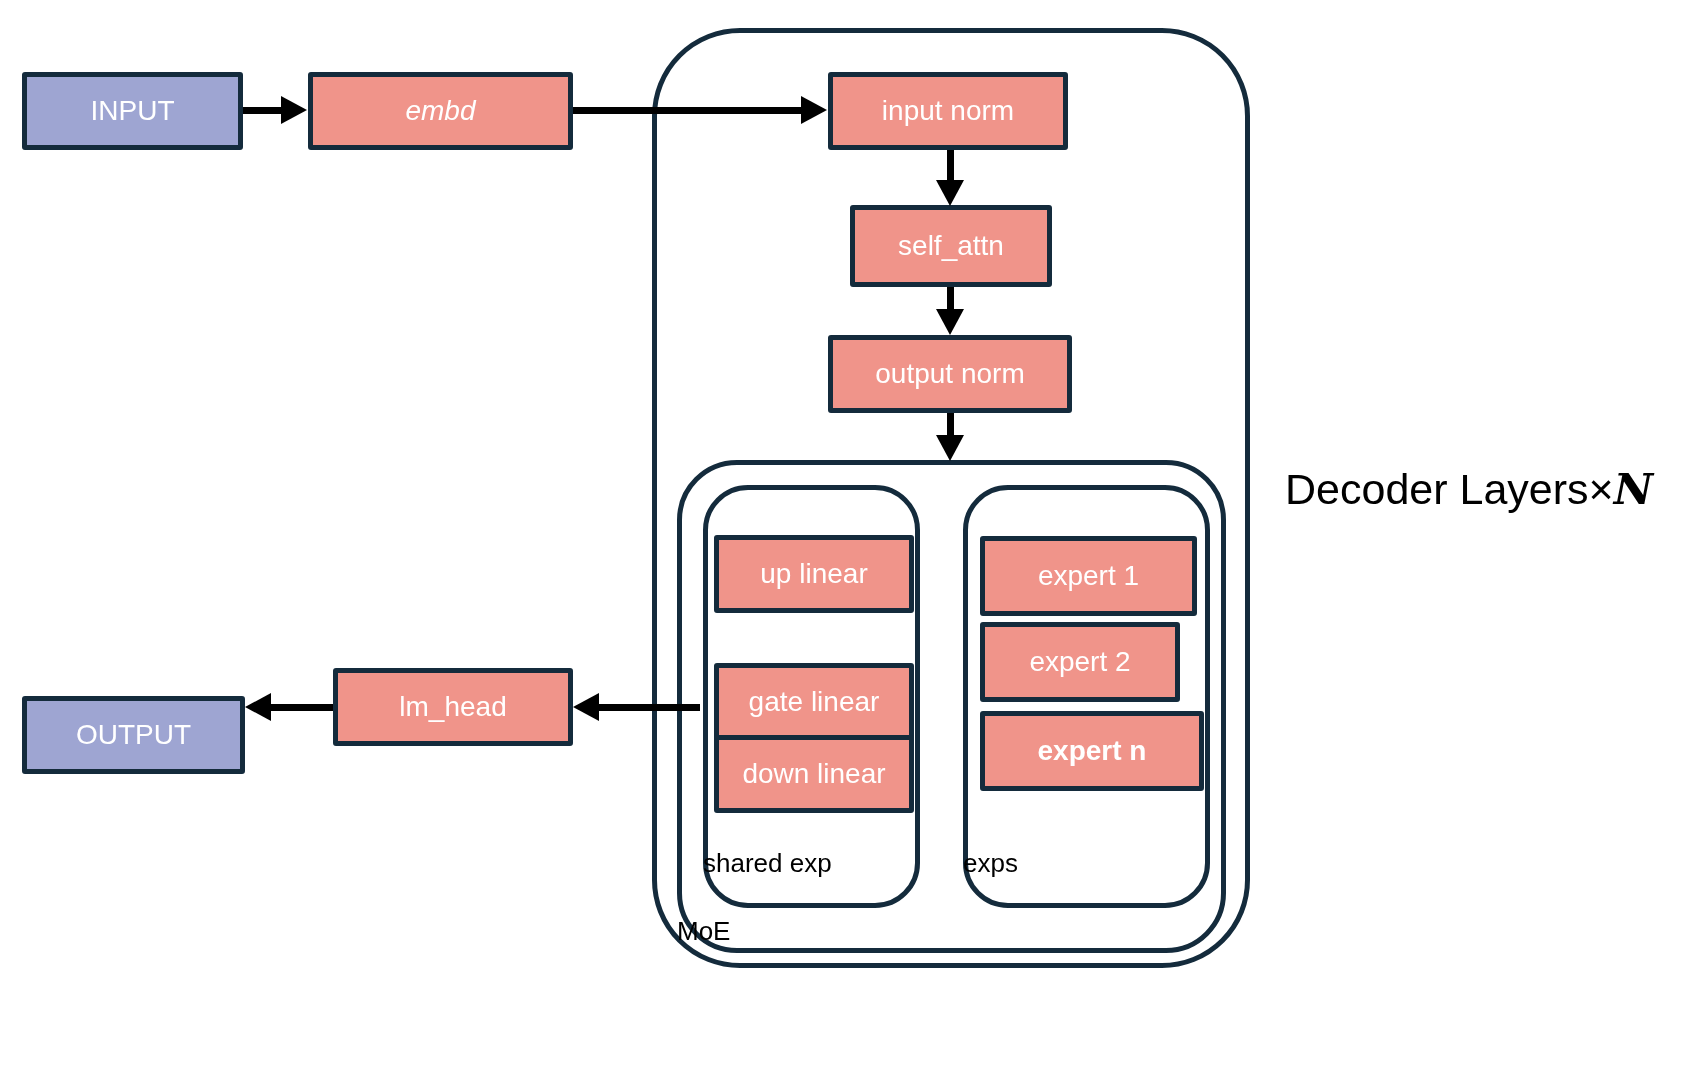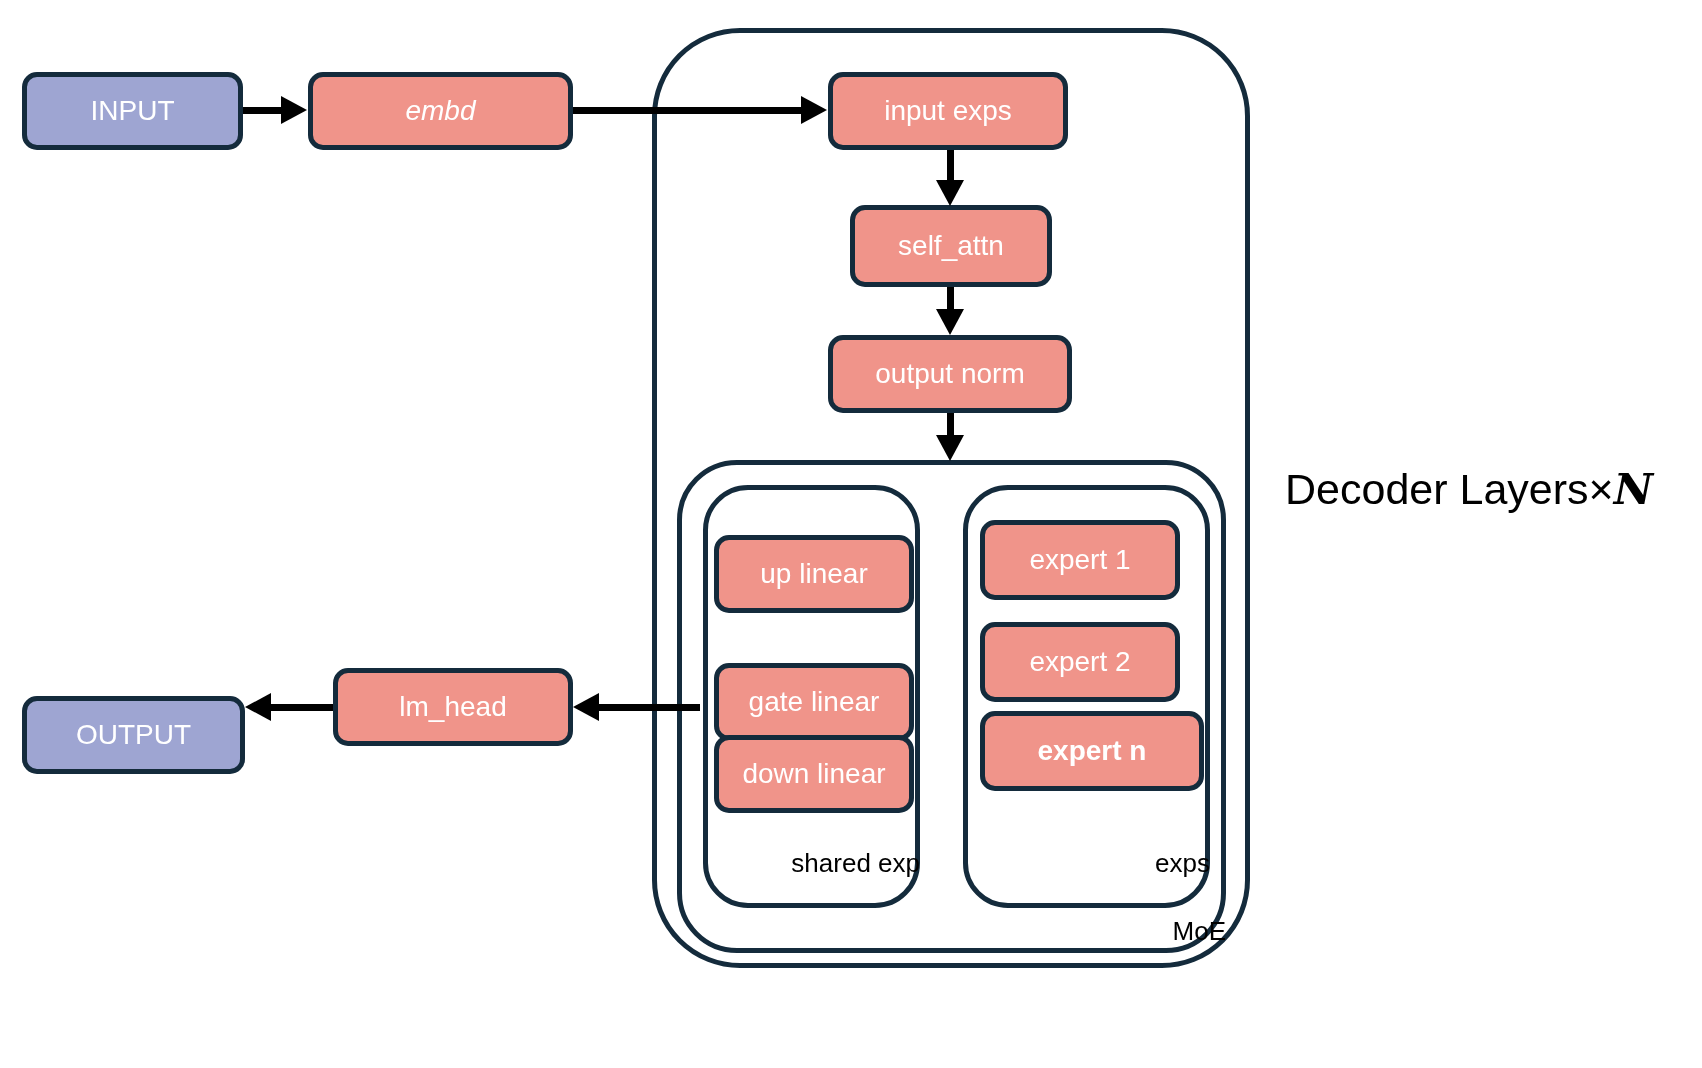--- a/index.html
+++ b/index.html
@@ -27,34 +27,34 @@
   }
   .decoder{left:652px;top:28px;width:598px;height:940px;border-radius:88px;z-index:1;}
   .moe{left:677px;top:460px;width:549px;height:493px;border-radius:60px;z-index:2;}
   .sub{border-radius:45px;z-index:3;}
   .shared{left:703px;top:485px;width:217px;height:423px;}
   .expsbox{left:963px;top:485px;width:247px;height:423px;}
   .node{
     position:absolute;
     box-sizing:border-box;
     border:5px solid var(--border);
-    border-radius:15px;
+    border-radius:3px;
     display:flex;align-items:center;justify-content:center;
     color:var(--node-text);
     font-size:28px;
     z-index:4;
     white-space:nowrap;
   }
   .salmon{background:var(--node-fill);}
   .peri{background:var(--io-fill);}
   .glabel{
     position:absolute;
     color:var(--label-text);
     font-size:26px;
-    text-align:right;
+    text-align:left;
     z-index:4;
     white-space:nowrap;
   }
   .dots{
     position:absolute;
     color:var(--label-text);
     font-size:30px;font-weight:bold;
     text-align:center;z-index:4;letter-spacing:3px;
   }
   .decoder-label{
@@ -83,30 +83,30 @@
 
   <div class="cbox decoder"></div>
   <div class="cbox moe"></div>
   <div class="cbox sub shared"></div>
   <div class="cbox sub expsbox"></div>
 
   <div class="node peri" style="left:22px;top:72px;width:221px;height:78px;">INPUT</div>
   <div class="node peri" style="left:22px;top:696px;width:223px;height:78px;">OUTPUT</div>
 
   <div class="node salmon" style="left:308px;top:72px;width:265px;height:78px;font-style:italic;">embd</div>
-  <div class="node salmon" style="left:828px;top:72px;width:240px;height:78px;">input exps</div>
+  <div class="node salmon" style="left:828px;top:72px;width:240px;height:78px;">input norm</div>
   <div class="node salmon" style="left:850px;top:205px;width:202px;height:82px;">self_attn</div>
   <div class="node salmon" style="left:333px;top:668px;width:240px;height:78px;">lm_head</div>
   <div class="node salmon" style="left:828px;top:335px;width:244px;height:78px;">output norm</div>
 
   <div class="node salmon" style="left:714px;top:535px;width:200px;height:78px;">up linear</div>
   <div class="node salmon" style="left:714px;top:630px;width:200px;height:78px;margin-top:33px;">gate linear</div>
   <div class="node salmon" style="left:714px;top:735px;width:200px;height:78px;">down linear</div>
 
-  <div class="node salmon" style="left:980px;top:520px;width:200px;height:80px;">expert 1</div>
+  <div class="node salmon" style="left:980px;top:536px;width:217px;height:80px;">expert 1</div>
   <div class="node salmon" style="left:980px;top:622px;width:200px;height:80px;">expert 2</div>
   <div class="dots" style="left:980px;top:698px;width:200px;">...</div>
   <div class="node salmon" style="left:980px;top:711px;width:224px;height:80px;font-weight:bold;">expert n</div>
 
   <div class="glabel" style="left:703px;top:848px;width:217px;">shared exp</div>
   <div class="glabel" style="left:963px;top:848px;width:247px;">exps</div>
   <div class="glabel" style="left:677px;top:916px;width:549px;">MoE</div>
   <div class="decoder-label"><span>Decoder Layers×</span><span class="mathn">N</span></div>
 
   <div class="aline" style="left:243px;top:107px;width:42px;height:7px;"></div>

